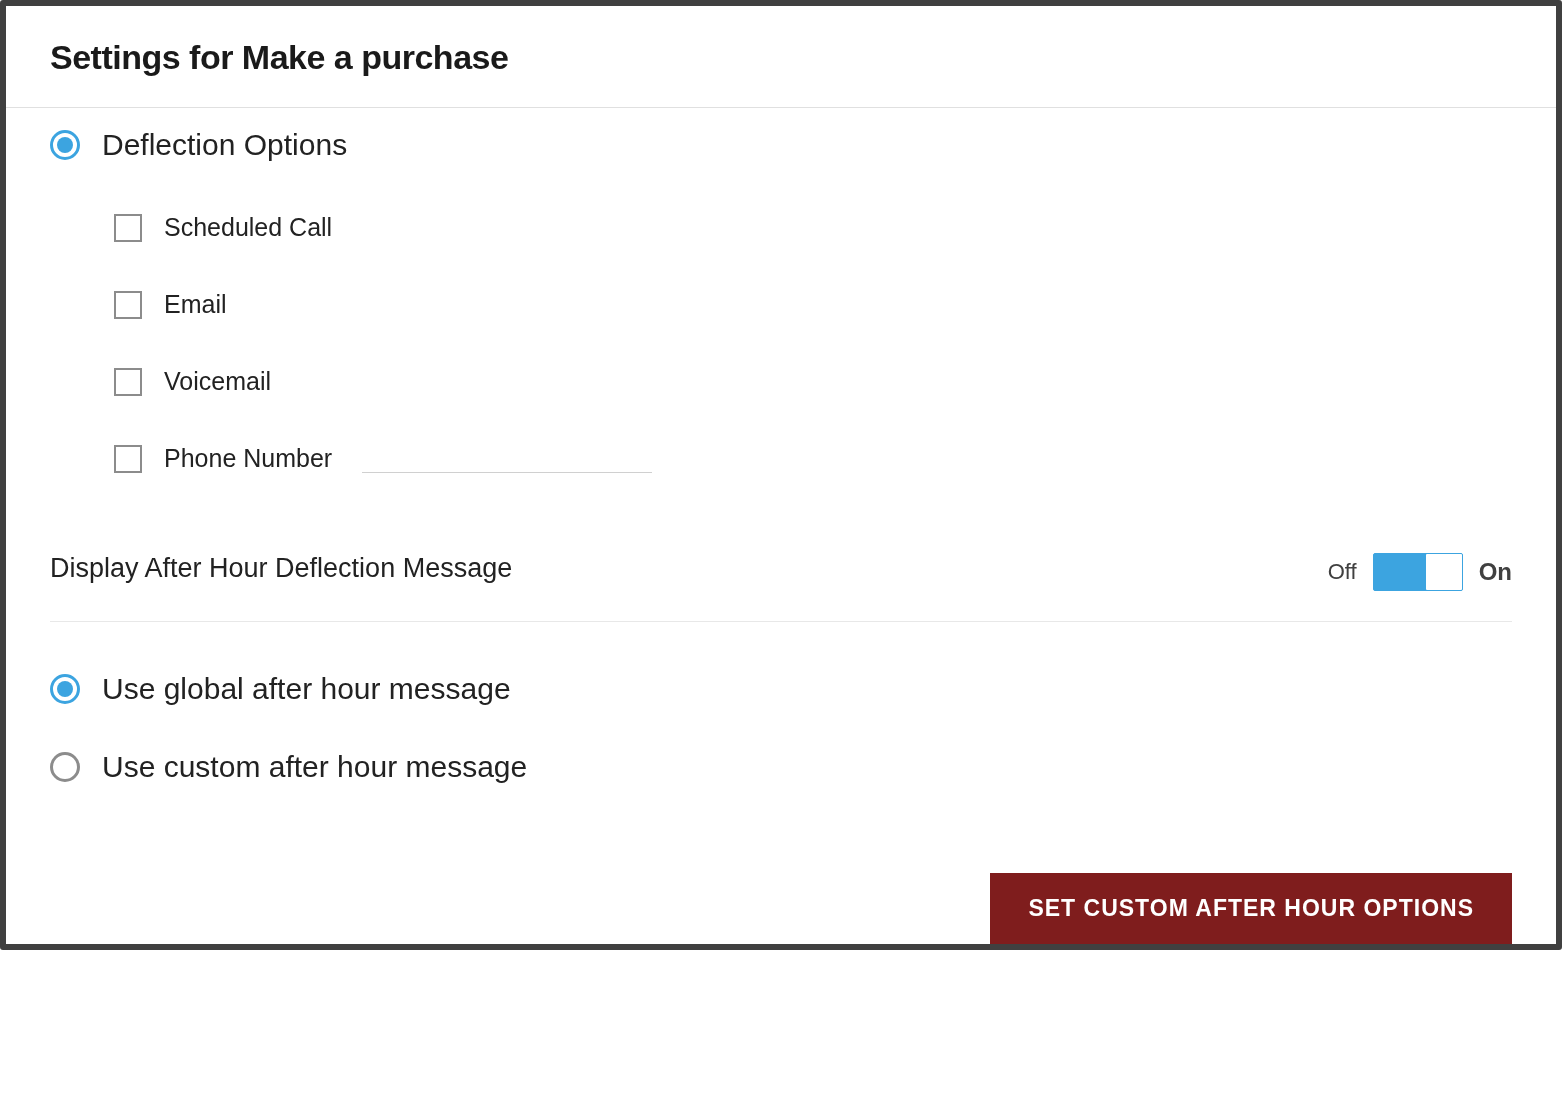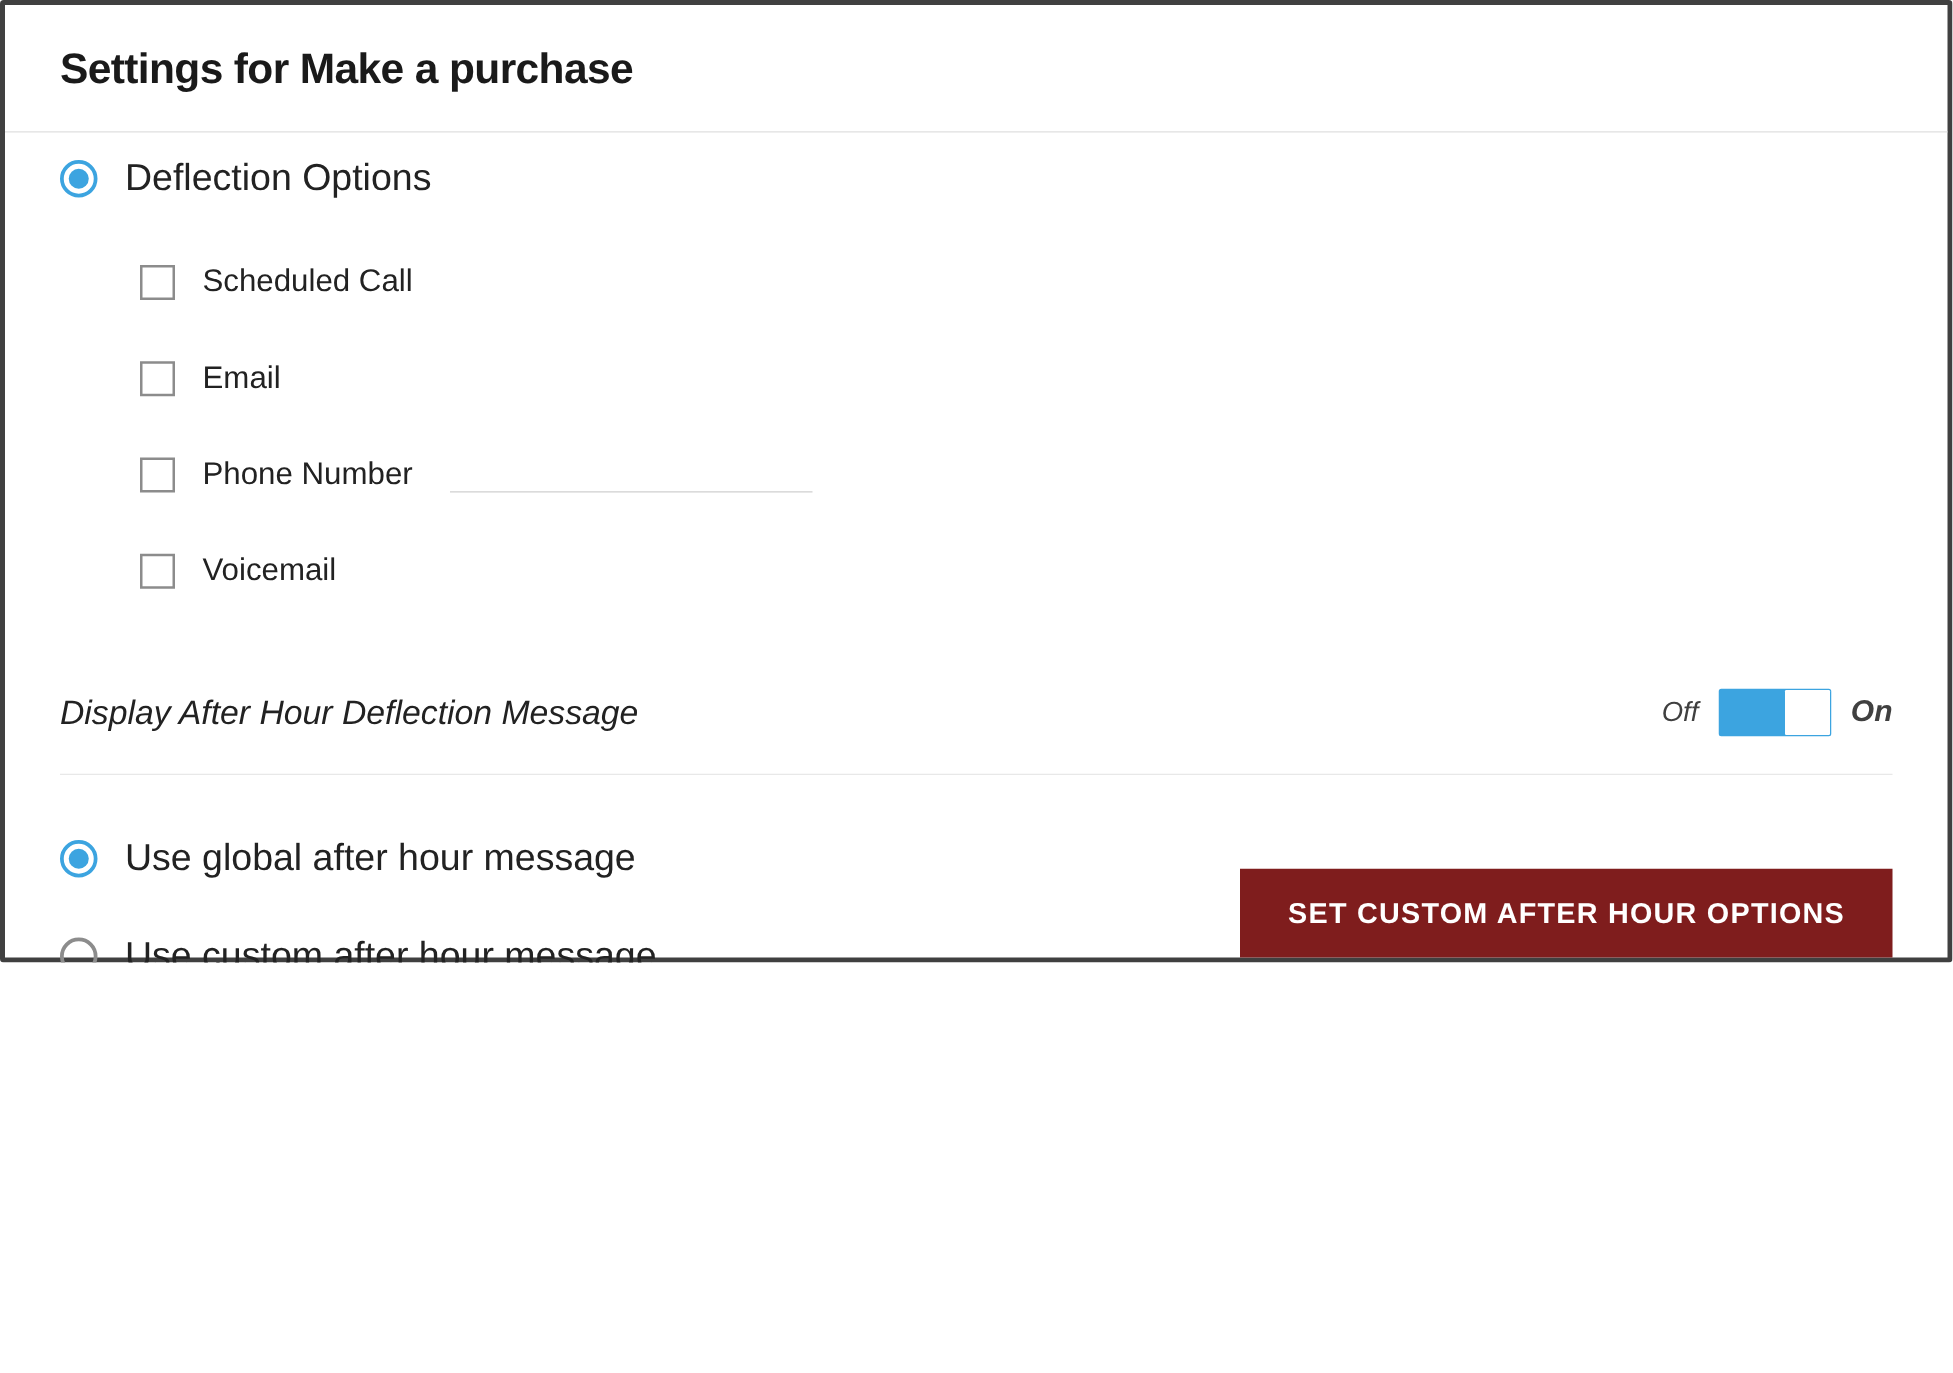--- a/index.html
+++ b/index.html
@@ -6,24 +6,24 @@
       box-sizing: border-box;
       margin: 0;
       padding: 0;
     }
     body {
       font-family: -apple-system, BlinkMacSystemFont, "Segoe UI", Helvetica, Arial, sans-serif;
       background: #fff;
       color: #333;
     }
     .panel {
-      border: 4px solid #404040;
+      border: 6px solid #404040;
       border-radius: 3px;
       width: 1562px;
-      height: 770px;
+      height: 950px;
       position: relative;
       background: #fff;
     }
     .panel-header {
       padding: 32px 44px 30px 44px;
       border-bottom: 1px solid #e0e0e0;
     }
     .panel-title {
       font-size: 34px;
       font-weight: 700;
@@ -95,26 +95,25 @@
       border-bottom: 1px solid #d0d0d0;
       width: 290px;
       height: 28px;
       margin-left: 8px;
       font-size: 22px;
       outline: none;
       background: transparent;
     }
     .toggle-section {
       display: flex;
-      align-items: center;
+      align-items: flex-start;
       justify-content: space-between;
       padding-bottom: 30px;
       margin-top: 80px;
       border-bottom: 1px solid #e8e8e8;
-      font-style: italic;
     }
     .toggle-label {
       font-size: 27px;
       color: #222;
     }
     .toggle-controls {
       display: flex;
       align-items: center;
       gap: 16px;
     }
@@ -190,26 +189,26 @@
         <div class="checkbox-row">
           <div class="checkbox"></div>
           <span class="checkbox-label">Scheduled Call</span>
         </div>
         <div class="checkbox-row">
           <div class="checkbox"></div>
           <span class="checkbox-label">Email</span>
         </div>
         <div class="checkbox-row">
           <div class="checkbox"></div>
+          <span class="checkbox-label">Voicemail</span>
+        </div>
+        <div class="checkbox-row">
+          <div class="checkbox"></div>
           <span class="checkbox-label">Phone Number</span>
           <input type="text" class="phone-input" value="" style="">
-        </div>
-        <div class="checkbox-row">
-          <div class="checkbox"></div>
-          <span class="checkbox-label">Voicemail</span>
         </div>
       </div>
     </div>
 
     <div class="toggle-section">
       <span class="toggle-label">Display After Hour Deflection Message</span>
       <div class="toggle-controls">
         <span class="toggle-off">Off</span>
         <div class="toggle-switch">
           <div class="toggle-thumb"></div>

